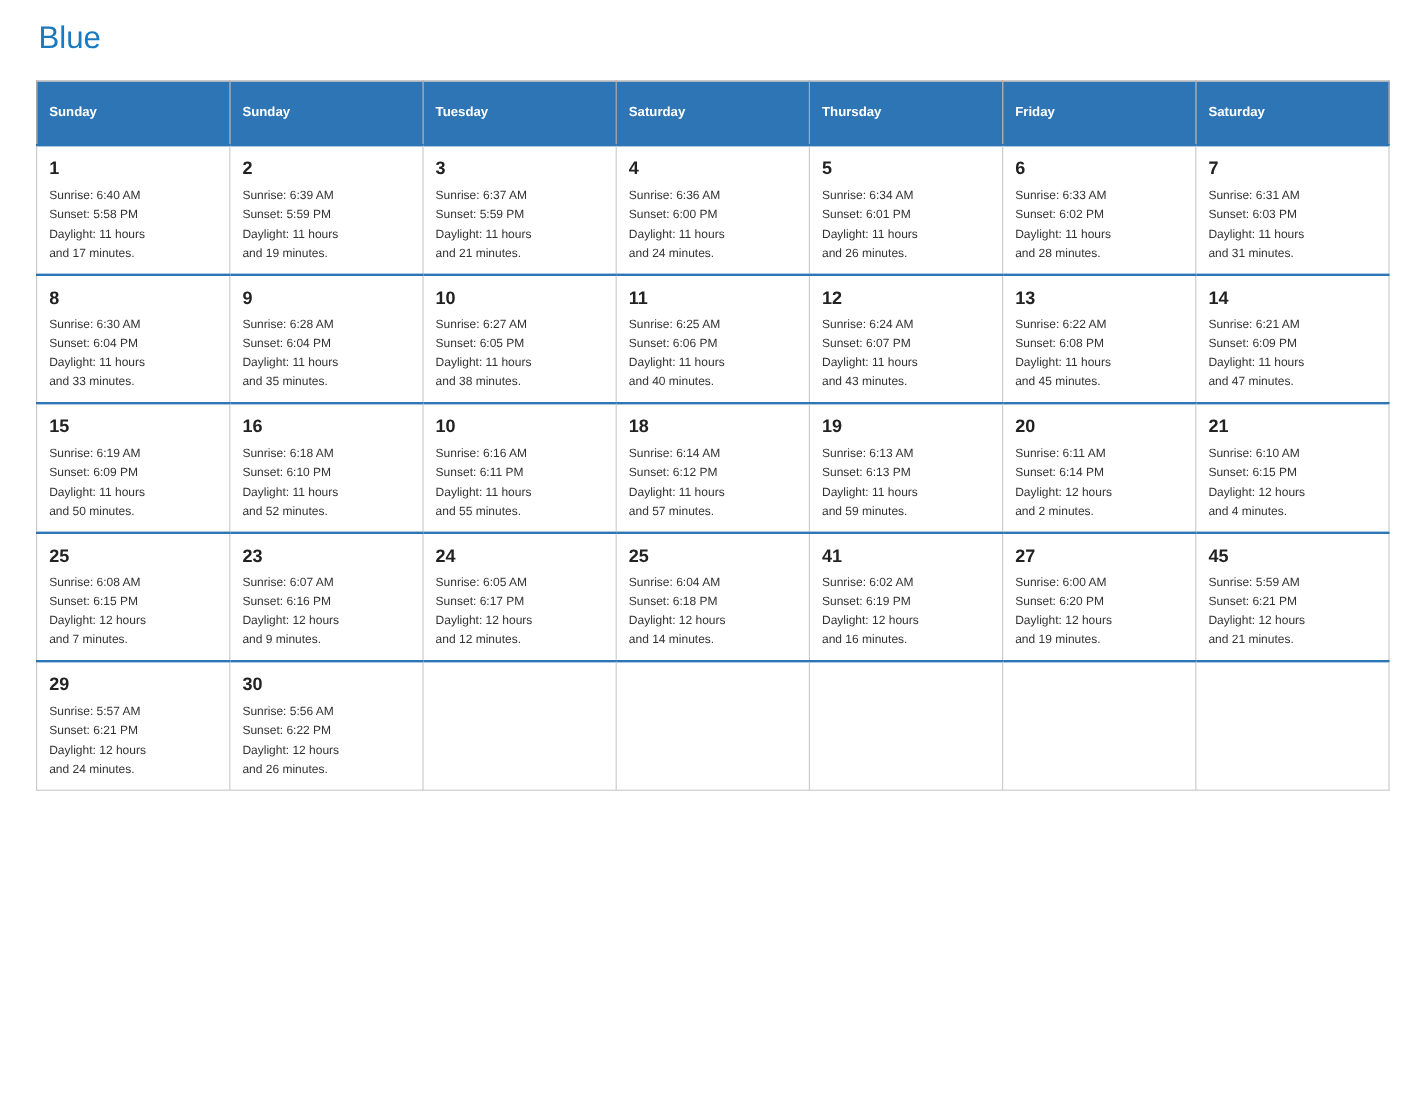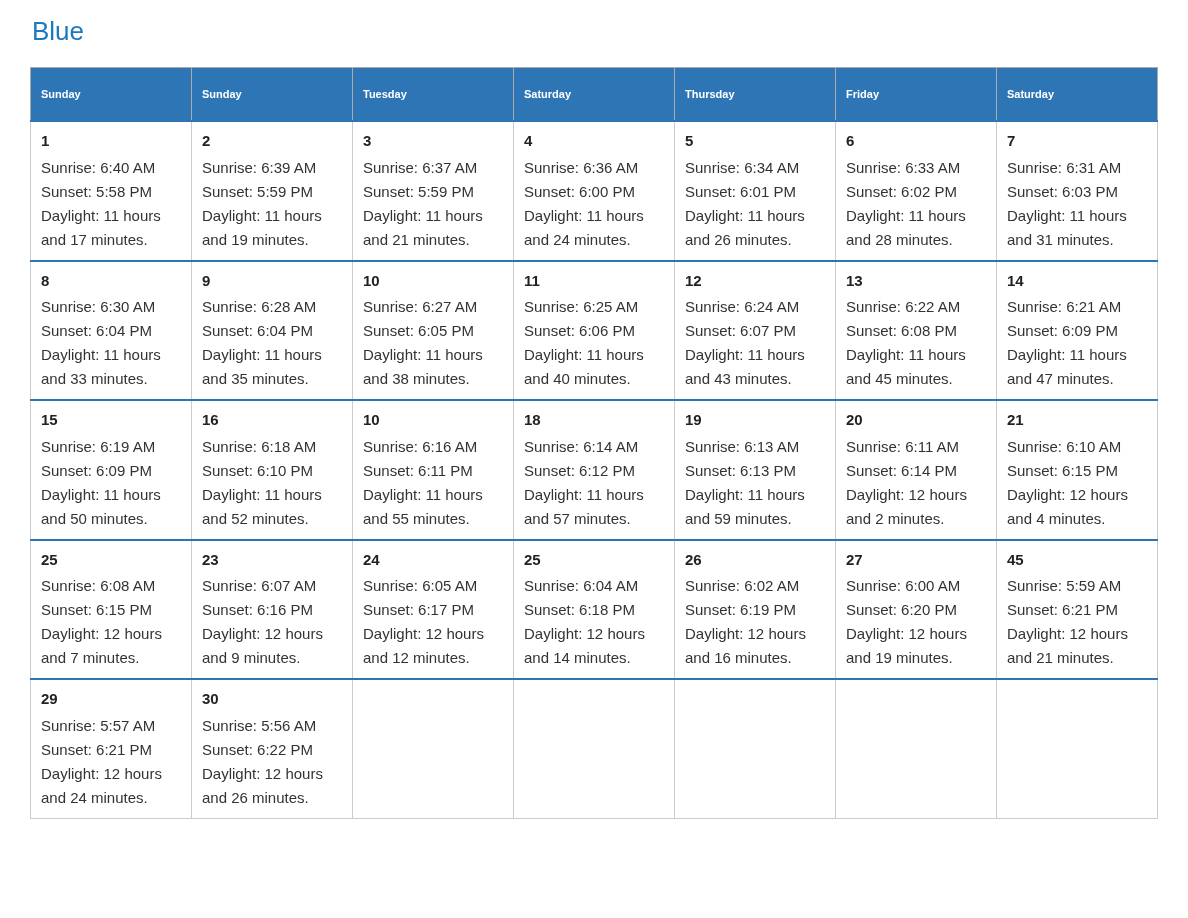--- a/index.html
+++ b/index.html
@@ -60,21 +60,21 @@
       line-height: 1.5;
     }
     .day-number {
       font-size: 15px;
       font-weight: bold;
       color: #222;
       display: block;
       margin-bottom: 3px;
     }
     .day-info {
-      font-size: 15px;
+      font-size: 10px;
       color: #333;
       line-height: 1.6;
     }
     .calendar tr.week-row td {
       border-top: 2px solid #2e75b6;
     }
     .empty-cell {
       background: #fff;
     }
   </style>
@@ -205,21 +205,21 @@
         </td>
         <td>
           <span class="day-number">24</span>
           <div class="day-info">Sunrise: 6:05 AM<br>Sunset: 6:17 PM<br>Daylight: 12 hours<br>and 12 minutes.</div>
         </td>
         <td>
           <span class="day-number">25</span>
           <div class="day-info">Sunrise: 6:04 AM<br>Sunset: 6:18 PM<br>Daylight: 12 hours<br>and 14 minutes.</div>
         </td>
         <td>
-          <span class="day-number">26</span>
+          <span class="day-number">41</span>
           <div class="day-info">Sunrise: 6:02 AM<br>Sunset: 6:19 PM<br>Daylight: 12 hours<br>and 16 minutes.</div>
         </td>
         <td>
           <span class="day-number">27</span>
           <div class="day-info">Sunrise: 6:00 AM<br>Sunset: 6:20 PM<br>Daylight: 12 hours<br>and 19 minutes.</div>
         </td>
         <td>
           <span class="day-number">45</span>
           <div class="day-info">Sunrise: 5:59 AM<br>Sunset: 6:21 PM<br>Daylight: 12 hours<br>and 21 minutes.</div>
         </td>

